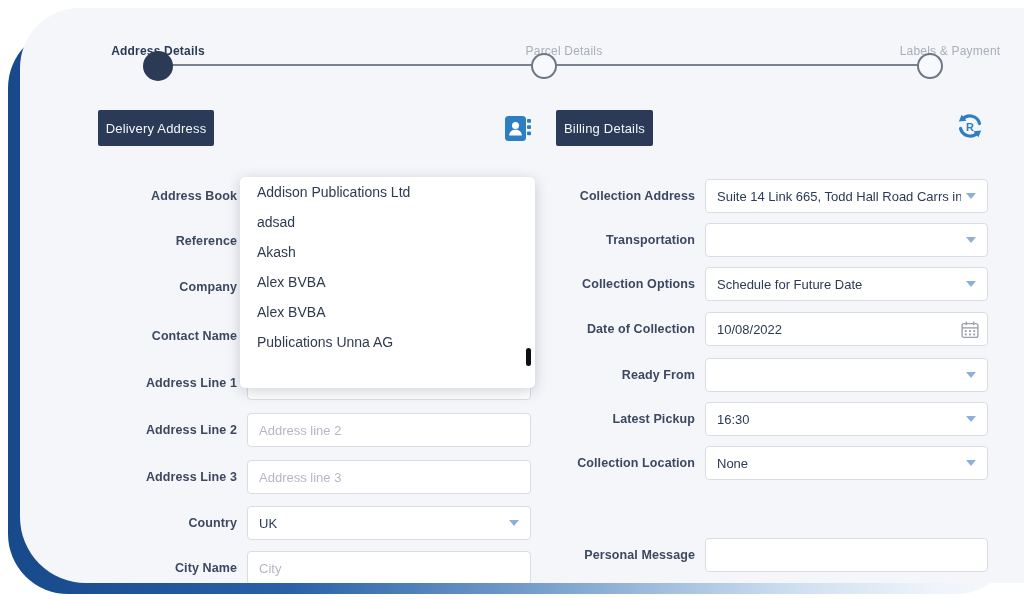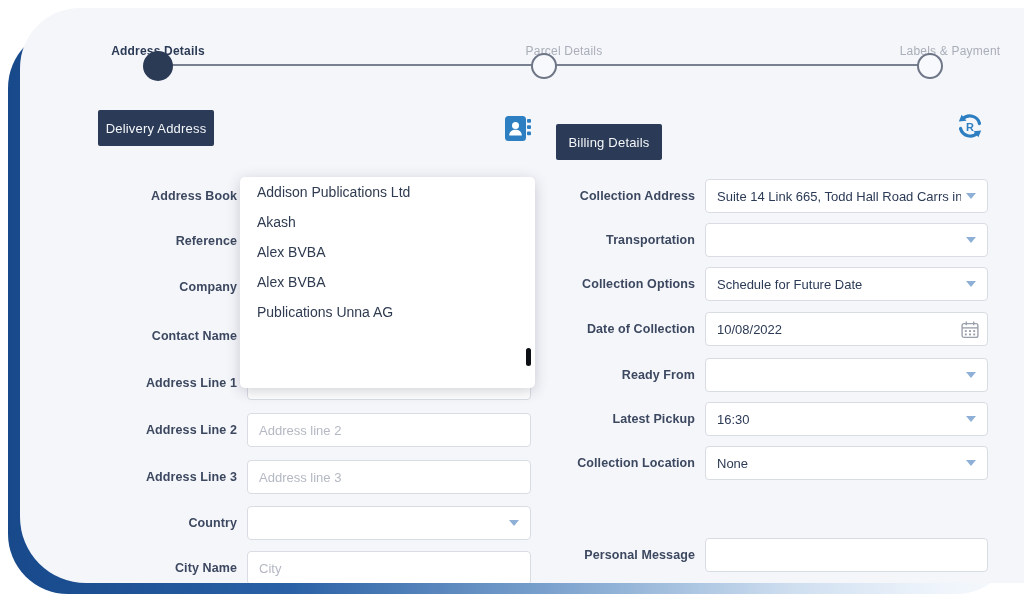--- a/index.html
+++ b/index.html
@@ -22,21 +22,21 @@
   .step-label.inactive { color:#a9aeb9; font-weight:400;padding-left:40px; }
   .step-dot-active { position:absolute; left:123px; top:43px; width:30px; height:30px; border-radius:50%; background:#2b3a55; }
   .step-dot { position:absolute; top:45px; width:26px; height:26px; border-radius:50%;
     background:#f8f9fc; border:2px solid #6e7687; }
 
   
   .navy-btn { position:absolute; height:36px; background:#2a3a57; color:#f4f6f9; border:none;
     font-family:"Liberation Sans",sans-serif; font-size:13px; letter-spacing:.2px;
     display:flex; align-items:center; justify-content:center; border-radius:2px; cursor:pointer; }
   #delivery-btn { left:78px; top:102px; width:116px; }
-  #billing-btn { left:536px; top:102px; width:106px;margin-top:14px; }
+  #billing-btn { left:536px; top:102px; width:97px; }
   .icon-btn { position:absolute; background:none; border:none; cursor:pointer; padding:0; line-height:0; }
   #contact-icon-btn { left:484px; top:107px; }
   #refresh-icon-btn { left:935px; top:103px; }
 
   
   #left-col { position:absolute; left:0; top:0; width:511px; height:575px; }
   #right-col { position:absolute; left:500px; top:0; width:488px; height:575px; }
   .row { position:absolute; left:0; right:0; height:34px; }
   .flabel { position:absolute; top:50%; transform:translateY(-50%); text-align:right;
     font-size:12.5px; font-weight:700; color:#3c4860; letter-spacing:.1px; white-space:nowrap;padding-left:28px; }
@@ -128,20 +128,21 @@
         <div class="flabel">Address Line 2</div>
         <div class="fbox"><input class="tinput" placeholder="Address line 2" style=""></div>
       </div>
       <div class="row" style="top:452px">
         <div class="flabel">Address Line 3</div>
         <div class="fbox"><input class="tinput" placeholder="Address line 3" style=""></div>
       </div>
       <div class="row" style="top:498px">
         <div class="flabel">Country</div>
         <div class="fbox select">
+          <span class="val">UK</span>
           <i class="chev"></i>
         </div>
       </div>
       <div class="row" style="top:543px">
         <div class="flabel">City Name</div>
         <div class="fbox"><input class="tinput" placeholder="City" style=""></div>
       </div>
     </div>
 
     <div id="right-col">
@@ -208,20 +209,21 @@
         </div>
       </div>
       <div class="row" style="top:530px">
         <div class="flabel">Personal Message</div>
         <div class="fbox"><input class="tinput" placeholder="" style=""></div>
       </div>
     </div>
 
     <ul id="ab-dropdown">
       <li>Addison Publications Ltd</li>
+      <li>adsad</li>
       <li>Akash</li>
       <li>Alex BVBA</li>
       <li>Alex BVBA</li>
       <li>Publications Unna AG</li>
       <span id="ab-scroll-thumb"></span>
     </ul>
 
   </div>
 </div>
 

